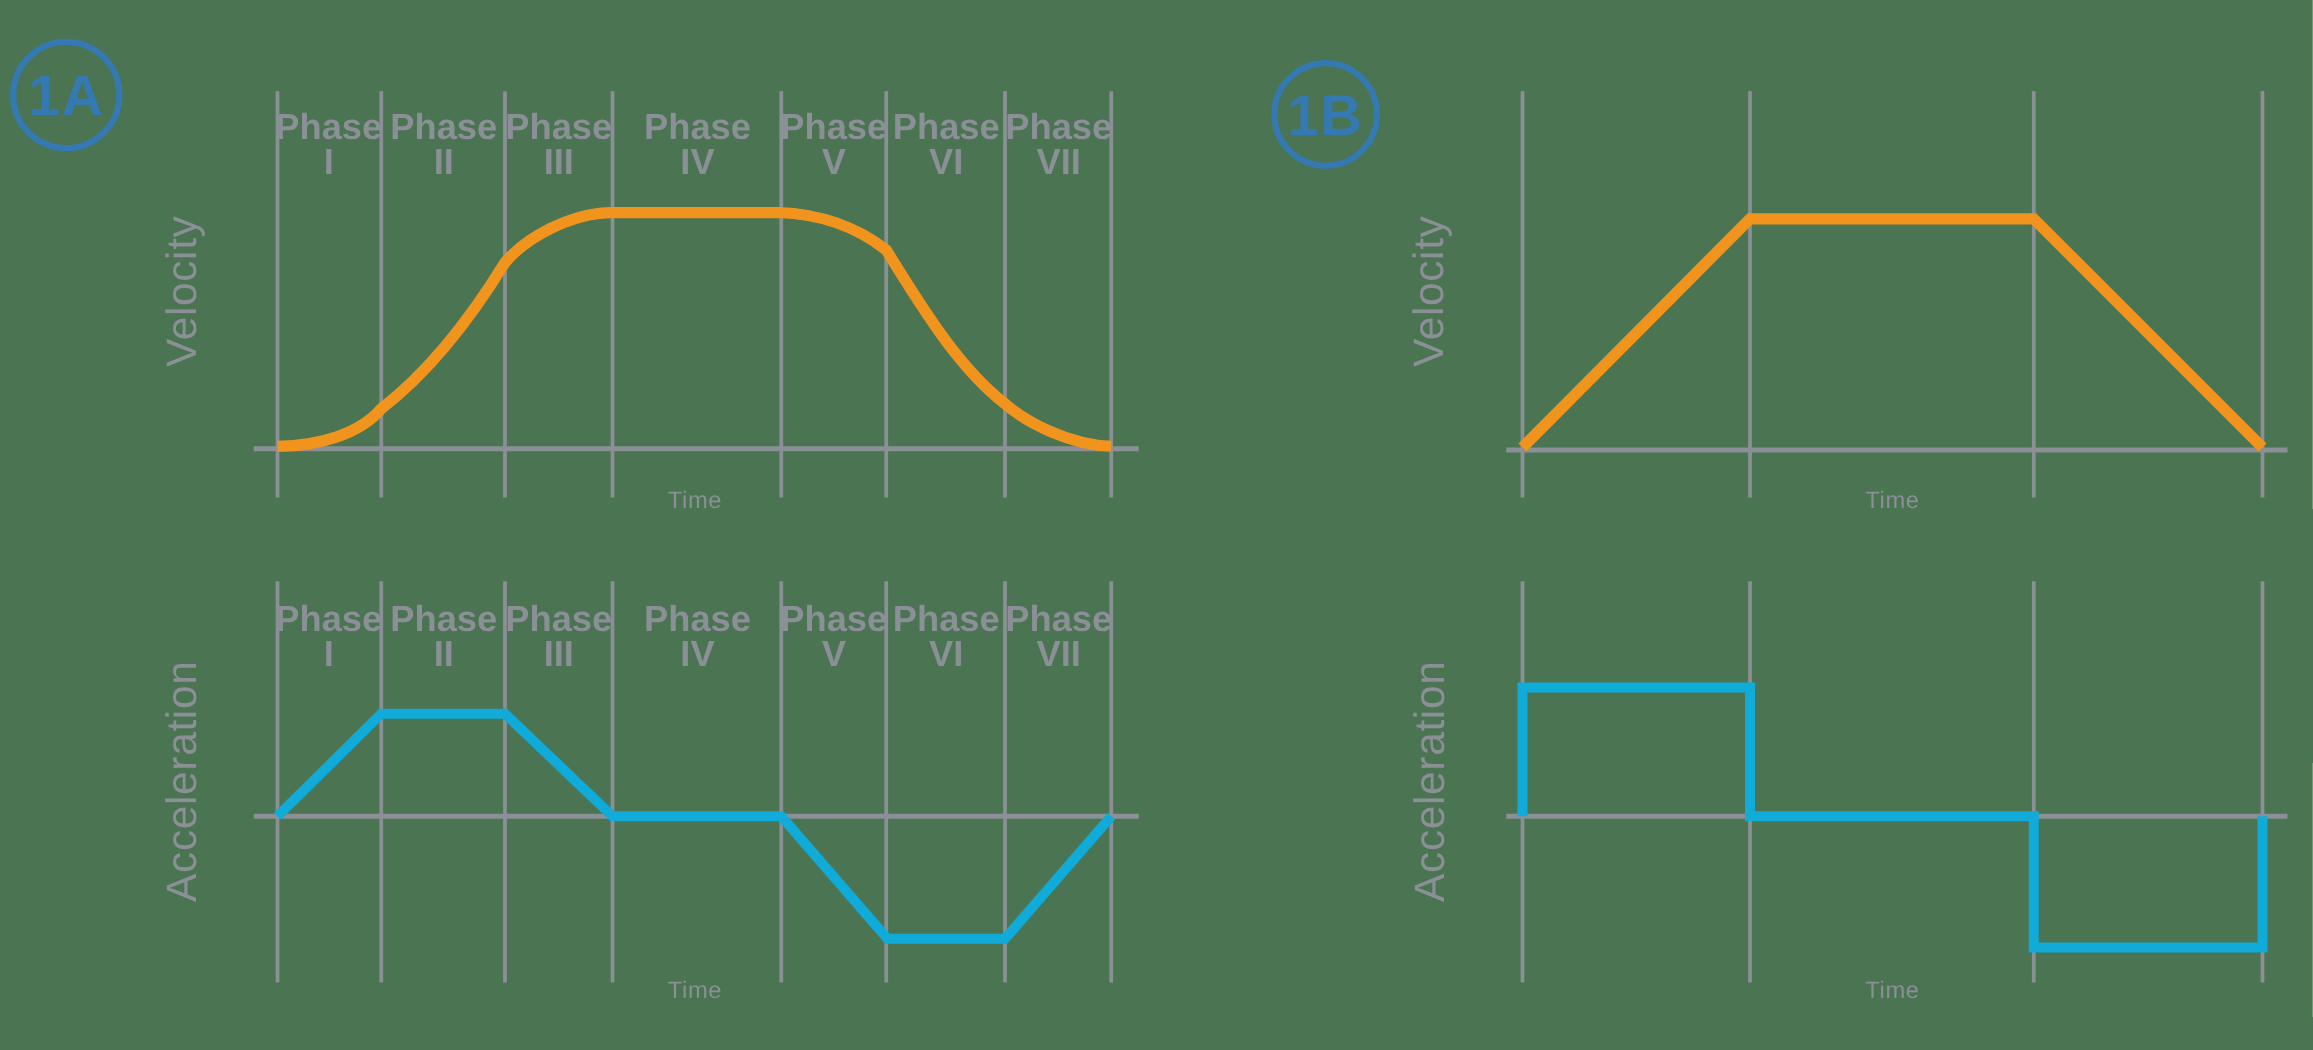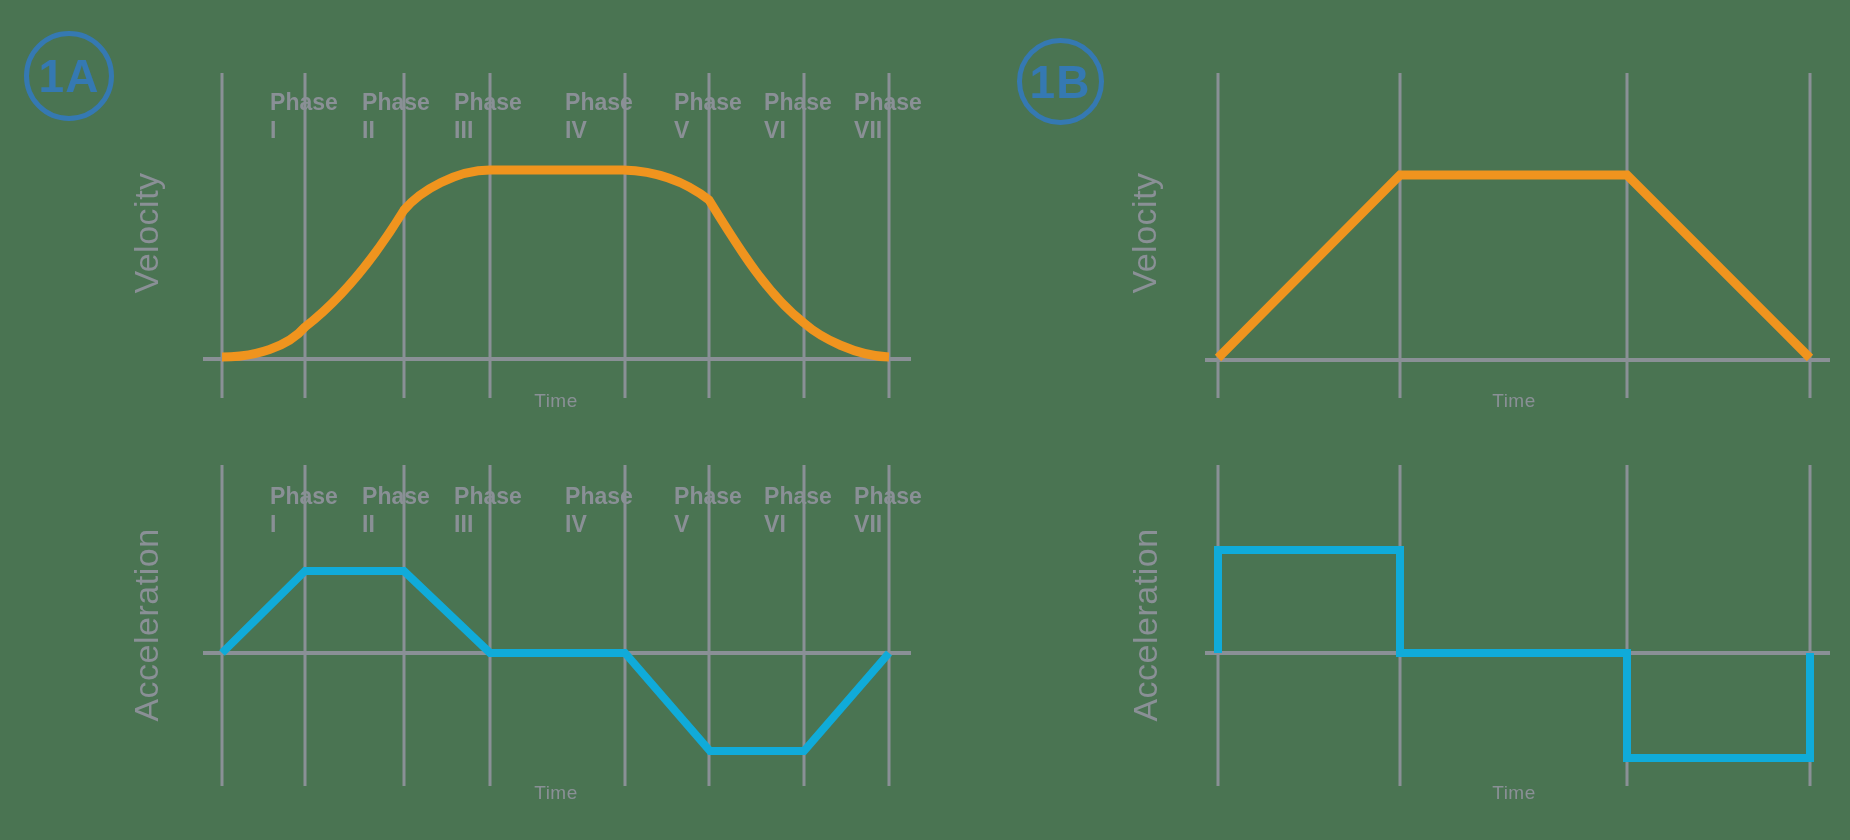--- a/index.html
+++ b/index.html
@@ -25,27 +25,26 @@
     color:var(--text,#8A9096);
     font-size:19px;
     font-weight:400;
     white-space:nowrap;
     transform:translate(-50%,-50%);
     letter-spacing:0.5px;
   }
   .phase{
     position:absolute;
     transform:translateX(-50%);
-    text-align:left;
+    text-align:center;
     color:var(--text,#8A9096);
-    font-size:23px;
+    font-size:29px;
     font-weight:700;
     line-height:28px;
     white-space:nowrap;
-    margin-left:41px;
   }
   .phase span{display:block;}
   .badge{
     position:absolute;
     box-sizing:border-box;
     border:5px solid var(--badge,#3579B2);
     border-radius:50%;
     color:var(--badge,#3579B2);
     font-size:46px;
     font-weight:700;
@@ -95,24 +94,24 @@
       <g>
         <line x1="1218" y1="465" x2="1218" y2="786" stroke="#8A9096" stroke-width="3"></line>
         <line x1="1400" y1="465" x2="1400" y2="786" stroke="#8A9096" stroke-width="3"></line>
         <line x1="1627" y1="465" x2="1627" y2="786" stroke="#8A9096" stroke-width="3"></line>
         <line x1="1810" y1="465" x2="1810" y2="786" stroke="#8A9096" stroke-width="3"></line>
         <line x1="1205" y1="653" x2="1830" y2="653" stroke="#8A9096" stroke-width="4"></line>
         <path d="M1218 653 L1218 550 L1400 550 L1400 653 L1627 653 L1627 758 L1810 758 L1810 653" fill="none" stroke="#10ABD9" stroke-width="8" stroke-linejoin="miter" stroke-linecap="butt"></path>
       </g>
     </svg>
   <div id="labels">
-      <div class="badge" style="left: 24px; top: 31px; height: 90px; width: 90px;">
+      <div class="badge" style="left: 8px; top: 31px; height: 90px; width: 90px;">
         <span>1A</span>
       </div>
-      <div class="badge" style="left: 1016.5px; top: 38px; height: 87px; width: 87px;">
+      <div class="badge" style="left: 1016.5px; top: 48px; height: 87px; width: 87px;">
         <span>1B</span>
       </div>
       <div class="axis-label" style="left: 146px; top: 233px;">Velocity</div>
       <div class="xlabel" style="left: 556px; top: 401px;">Time</div>
       <div class="axis-label" style="left: 146px; top: 625px;">Acceleration</div>
       <div class="xlabel" style="left: 556px; top: 793px;">Time</div>
       <div class="axis-label" style="left: 1144px; top: 233px;">Velocity</div>
       <div class="xlabel" style="left: 1514px; top: 401px;">Time</div>
       <div class="axis-label" style="left: 1145px; top: 625px;">Acceleration</div>
       <div class="xlabel" style="left: 1514px; top: 793px;">Time</div>

